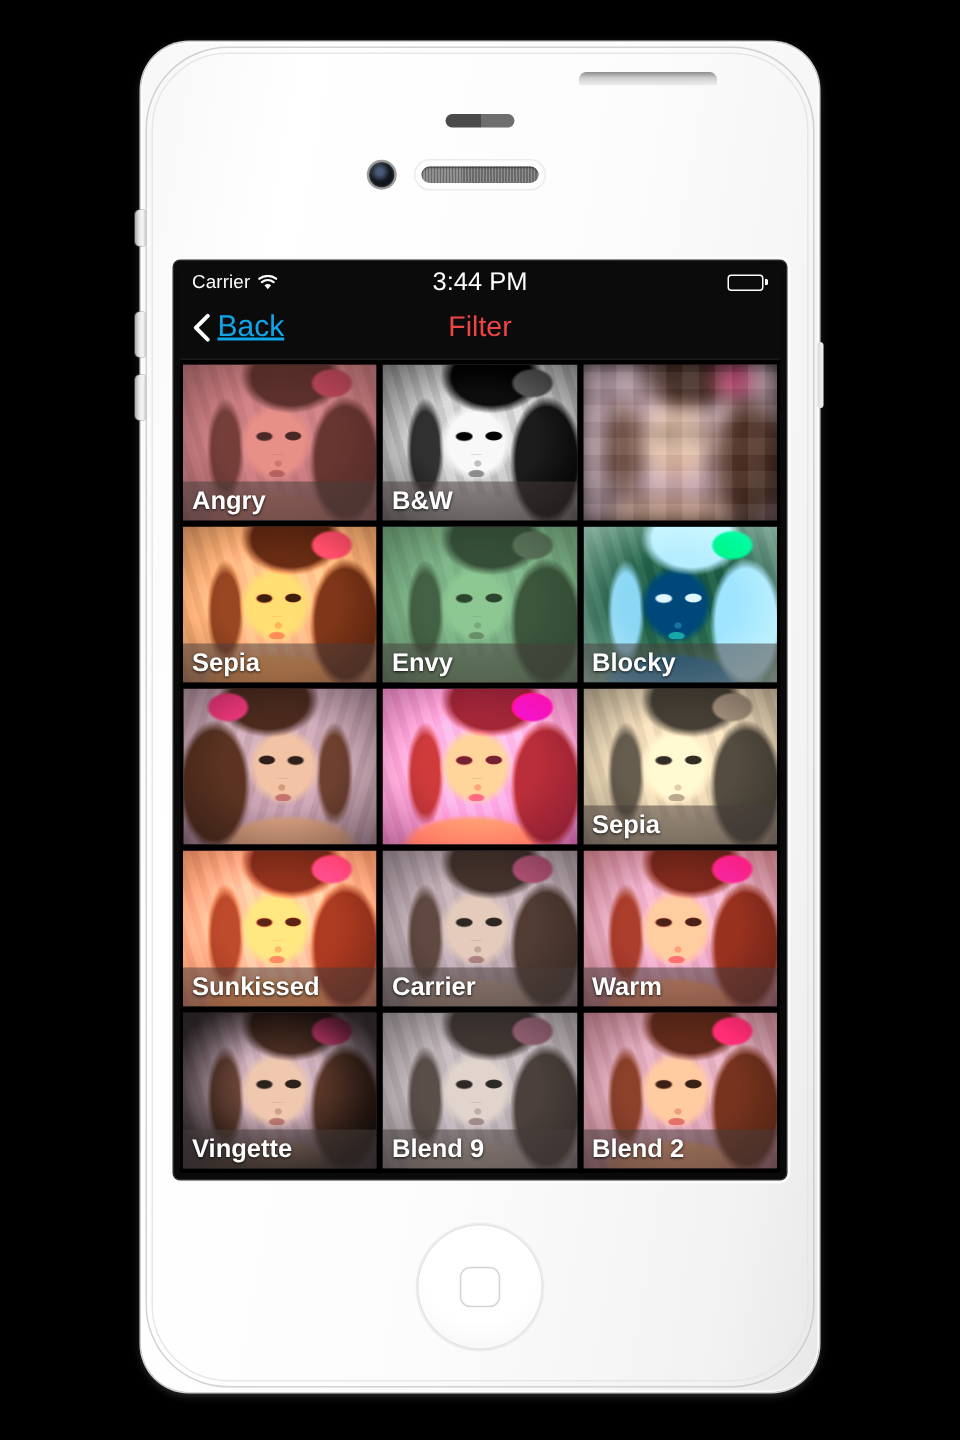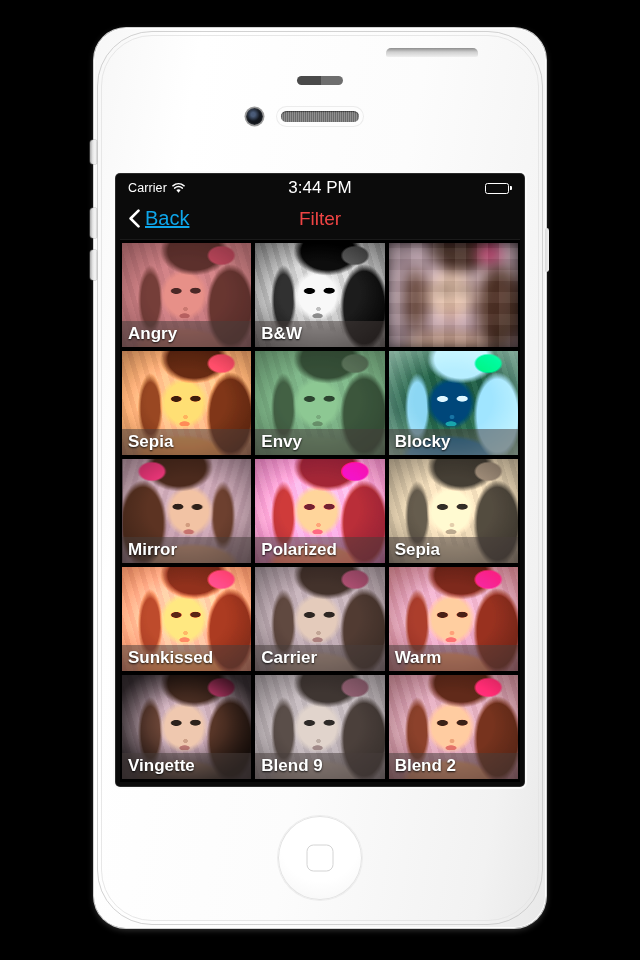--- a/index.html
+++ b/index.html
@@ -334,30 +334,28 @@
             <div class="fx2"></div>
             <div class="tile-label">Blocky</div>
           </div>
           <div class="filter-tile" data-fx="mirror">
             <div class="tile-photo">
               <div class="portrait"></div>
               <div class="tile-vignette"></div>
             </div>
             <div class="fx"></div>
             <div class="fx2"></div>
-            <div class="tile-label">Mirror</div>
           </div>
           <div class="filter-tile" data-fx="polarized">
             <div class="tile-photo">
               <div class="portrait"></div>
               <div class="tile-vignette"></div>
             </div>
             <div class="fx"></div>
             <div class="fx2"></div>
-            <div class="tile-label">Polarized</div>
           </div>
           <div class="filter-tile" data-fx="sepia">
             <div class="tile-photo">
               <div class="portrait"></div>
               <div class="tile-vignette"></div>
             </div>
             <div class="fx"></div>
             <div class="fx2"></div>
             <div class="tile-label">Sepia</div>
           </div>

